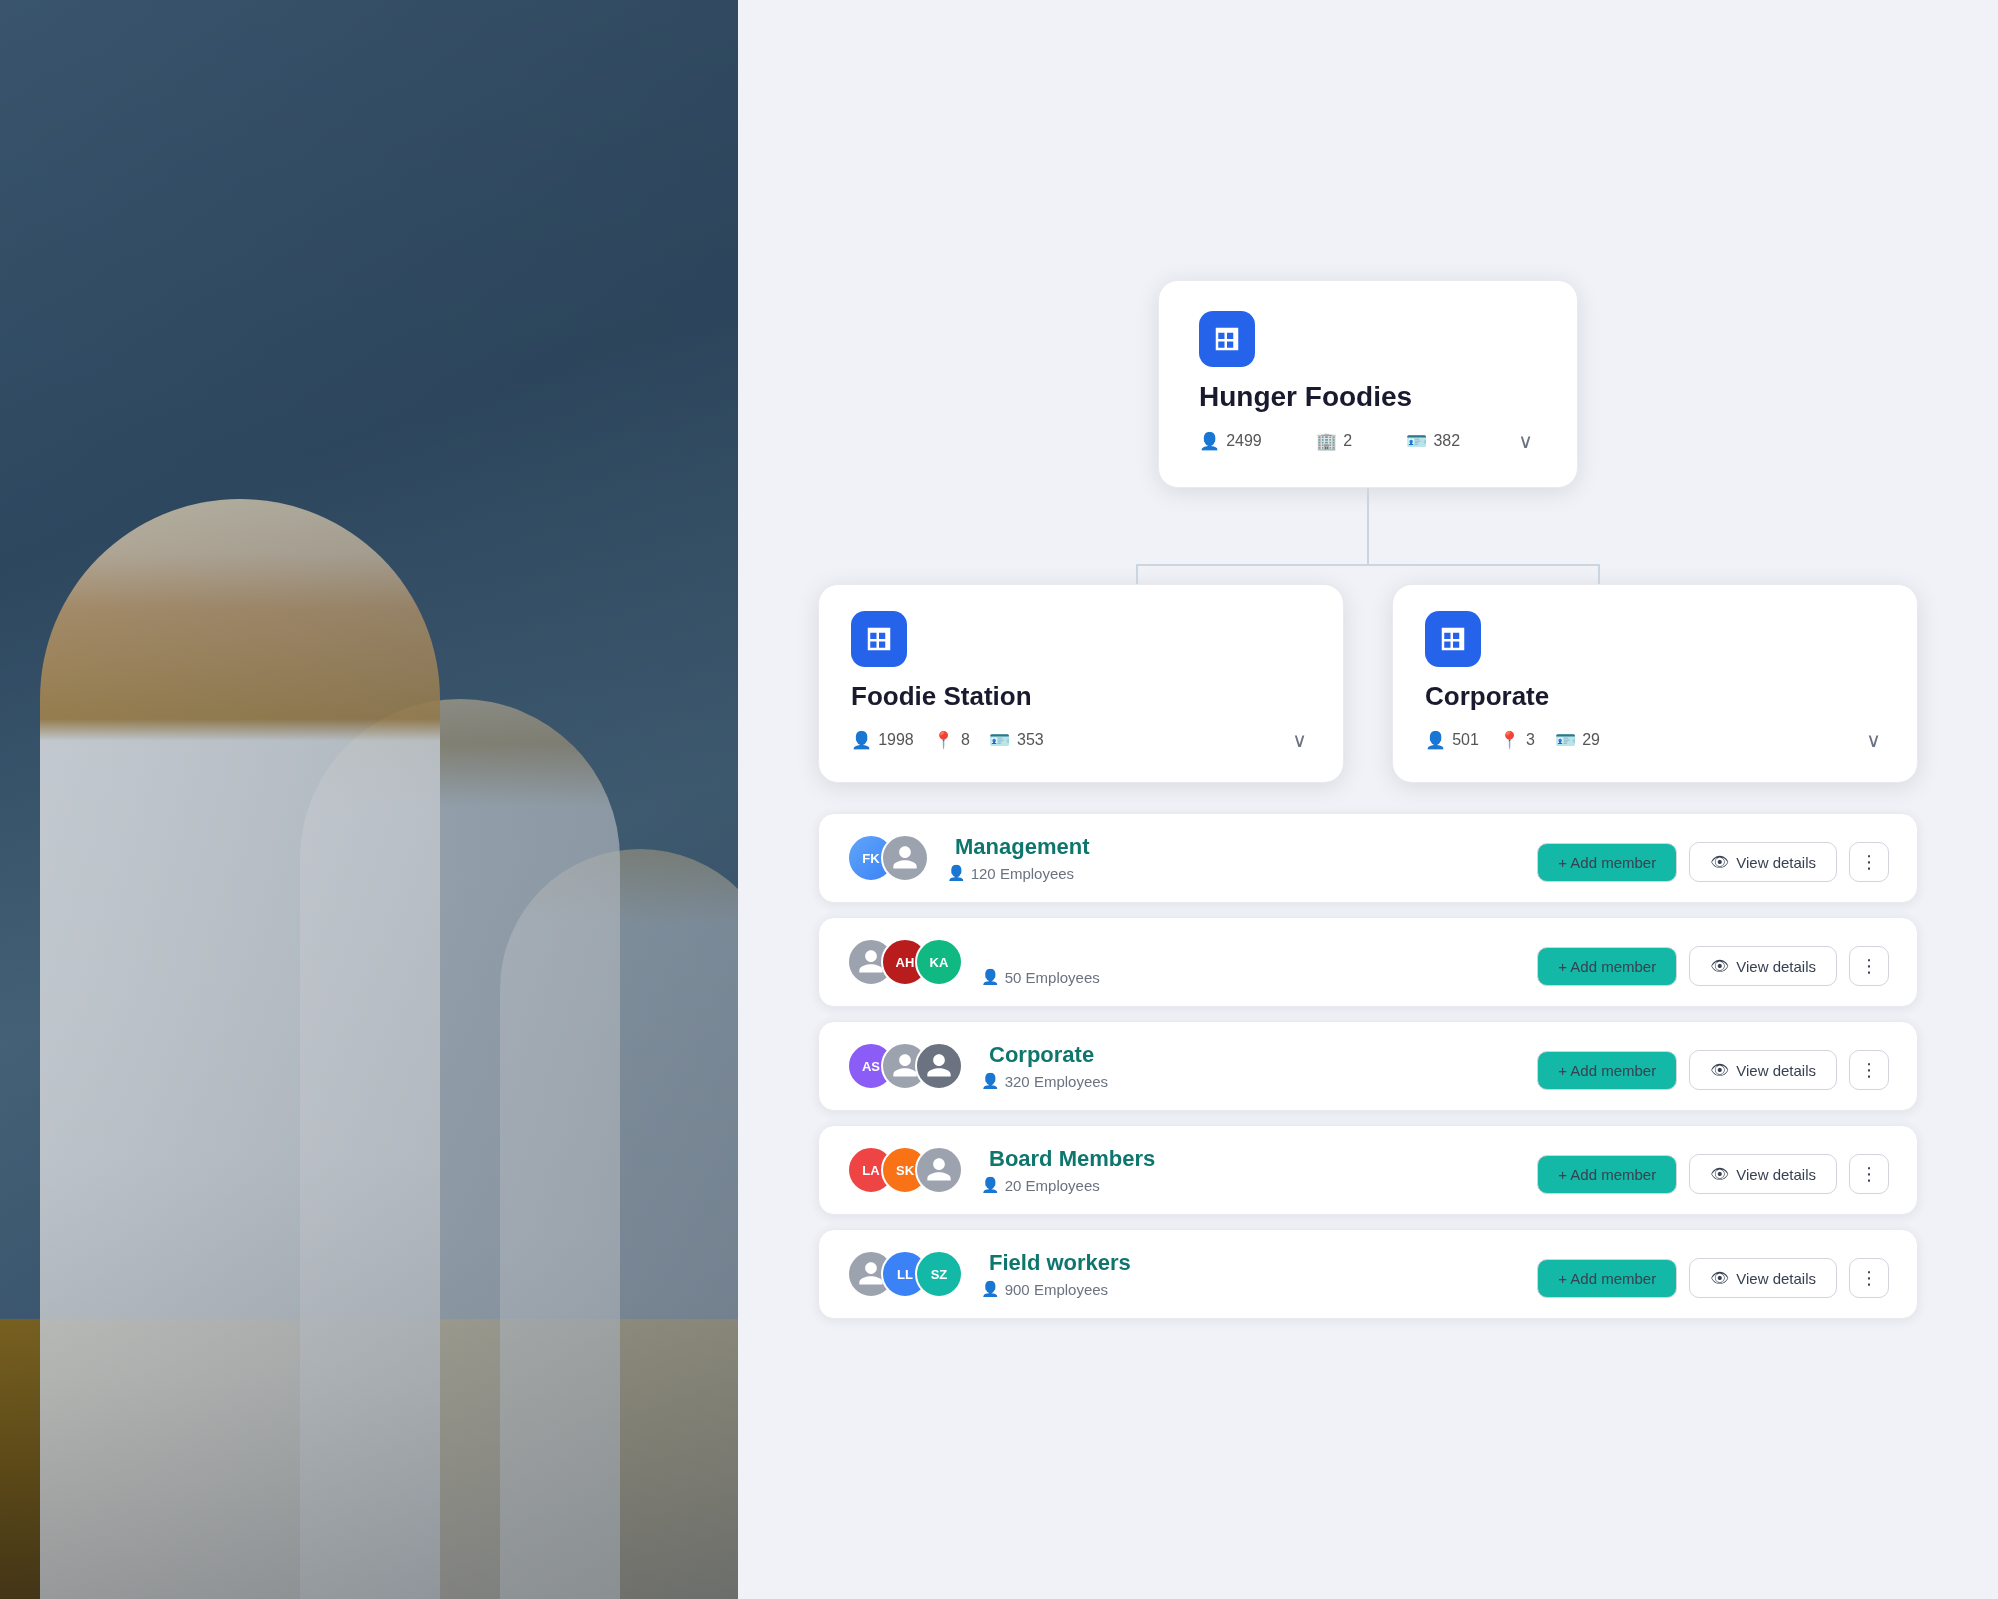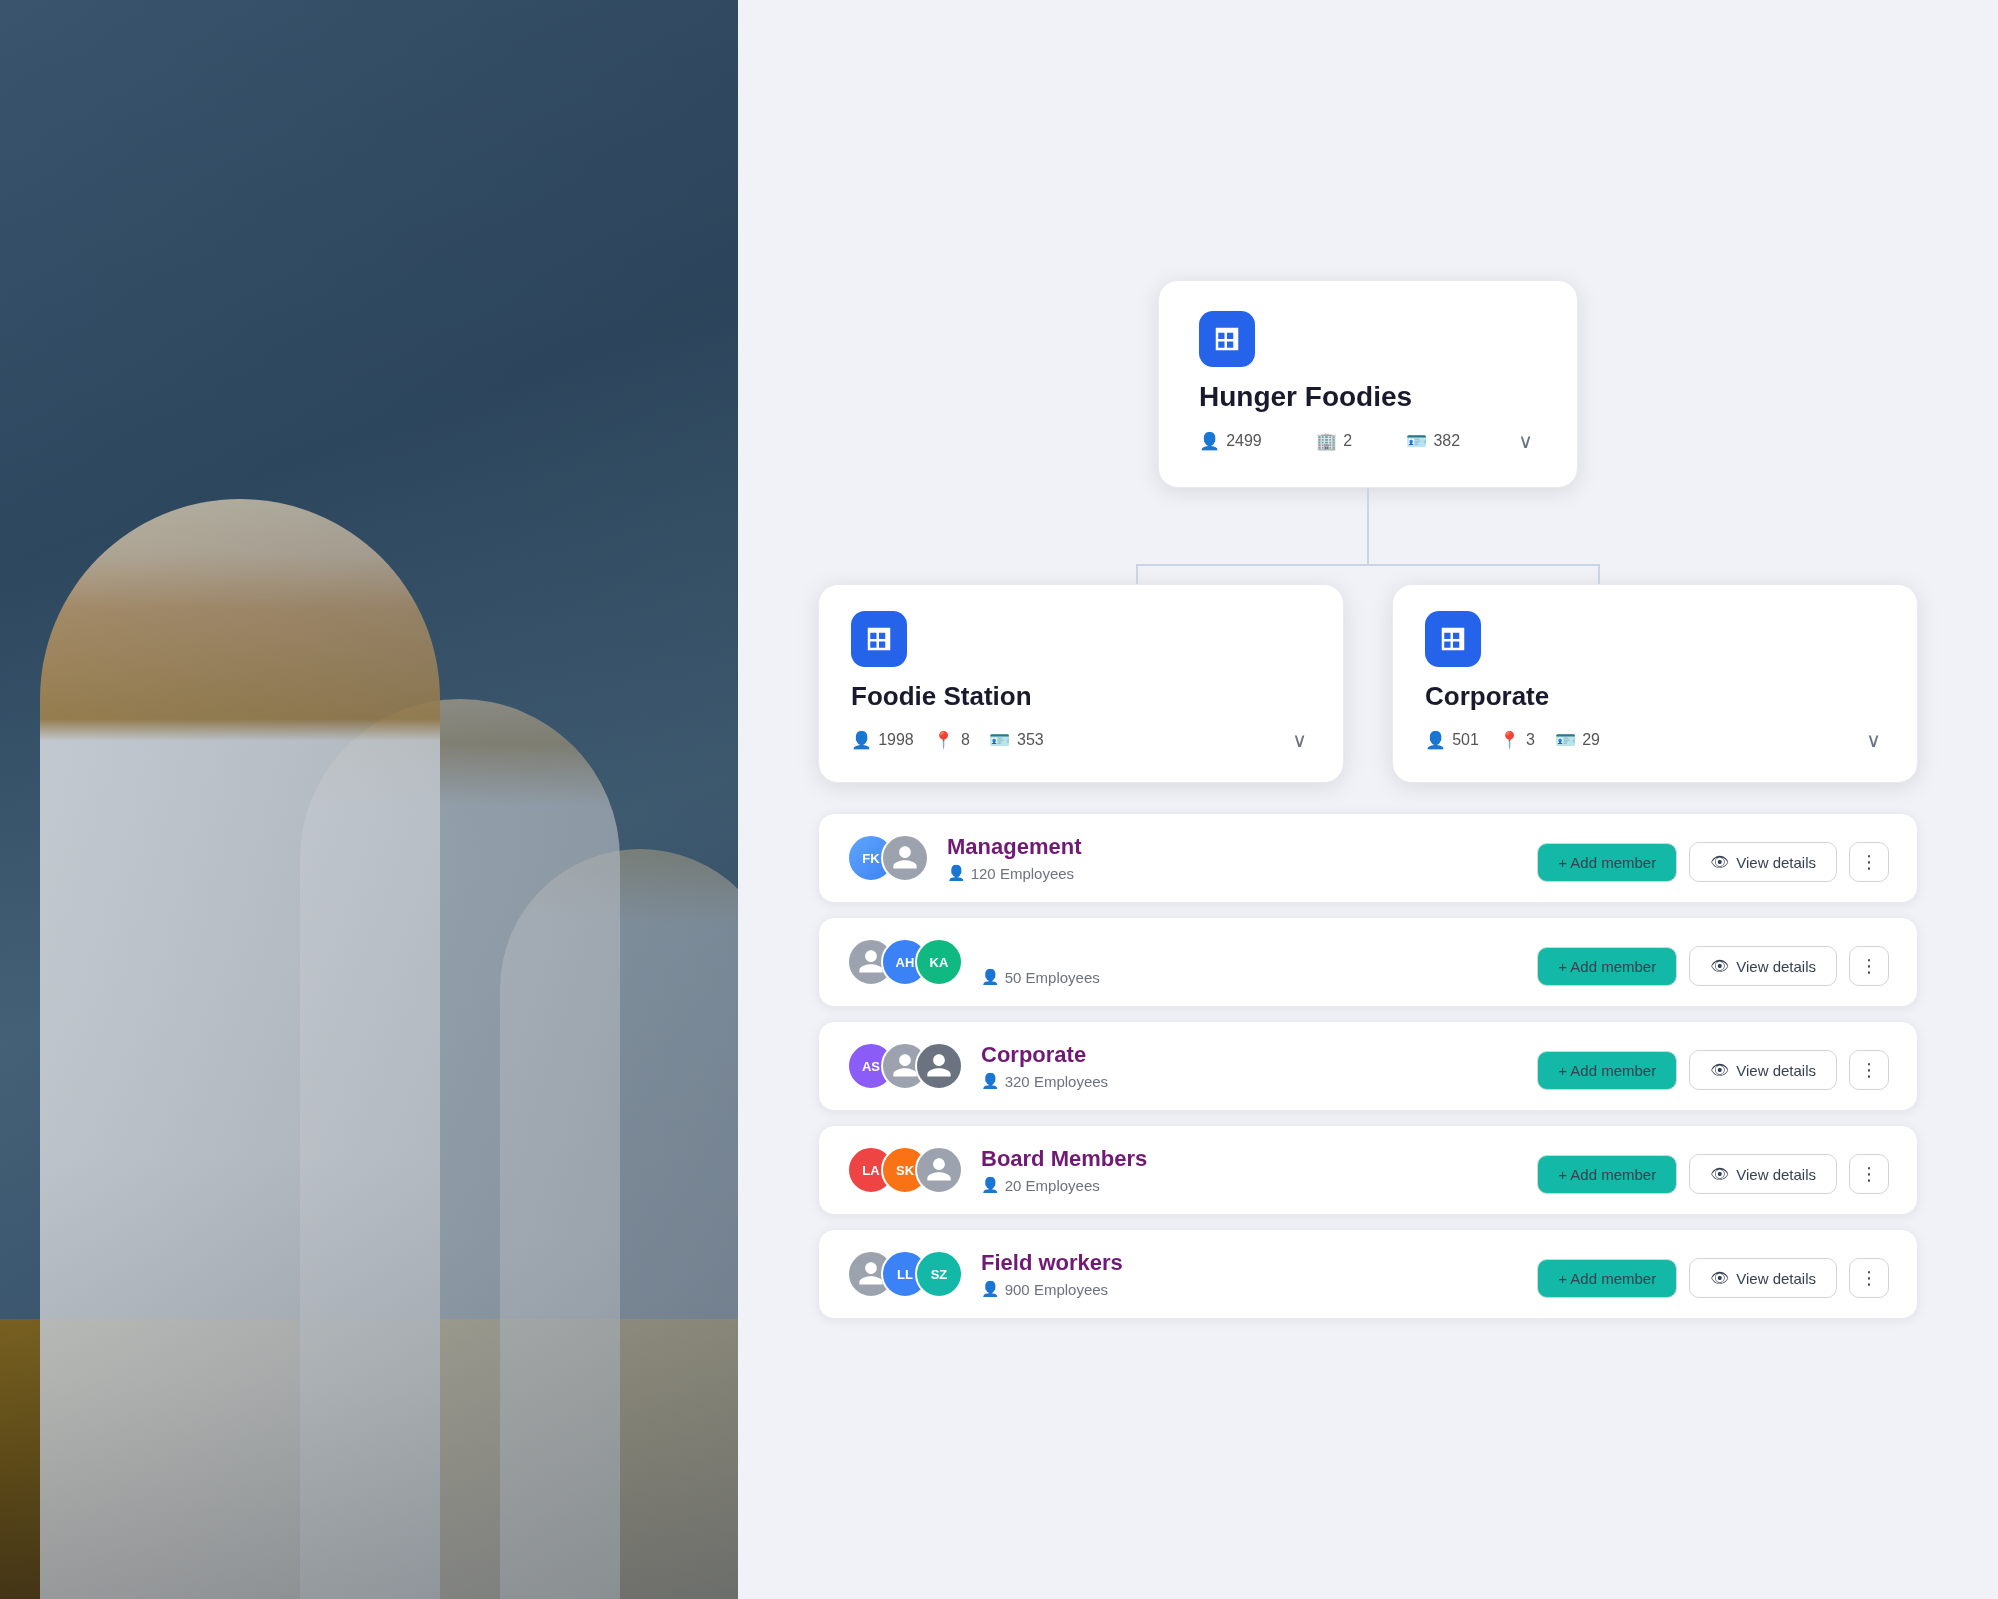--- a/index.html
+++ b/index.html
@@ -195,22 +195,23 @@
       margin-left: -14px;
     }
 
     .row-info {
       flex: 1;
     }
 
     .row-title {
       font-size: 22px;
       font-weight: 700;
-      color: #701a75;
+      color: #0f766e;
       margin-bottom: 4px;
+      margin-left: 8px;
     }
 
     .row-subtitle {
       font-size: 15px;
       color: #6b7280;
       display: flex;
       align-items: center;
       gap: 5px;
     }
 
@@ -515,21 +516,21 @@
           </div>
         </div>
 
         <div class="list-row">
           <div class="avatars">
             <div class="avatar" style="background: #9ca3af;">
               <svg viewBox="0 0 24 24" fill="white" width="28" height="28">
                   <path d="M12 12c2.7 0 5-2.3 5-5s-2.3-5-5-5-5 2.3-5 5 2.3 5 5 5zm0 2c-3.3 0-10 1.7-10 5v2h20v-2c0-3.3-6.7-5-10-5z"></path>
                 </svg>
             </div>
-            <div class="avatar" style="background: #3b82f6;">
+            <div class="avatar" style="background: #b91c1c;">
               <span>AH</span>
             </div>
             <div class="avatar" style="background: #10b981;">
               <span>KA</span>
             </div>
           </div>
           <div class="row-info">
             <div class="row-subtitle">
               <span>👤</span>
               <span>50 Employees</span>

